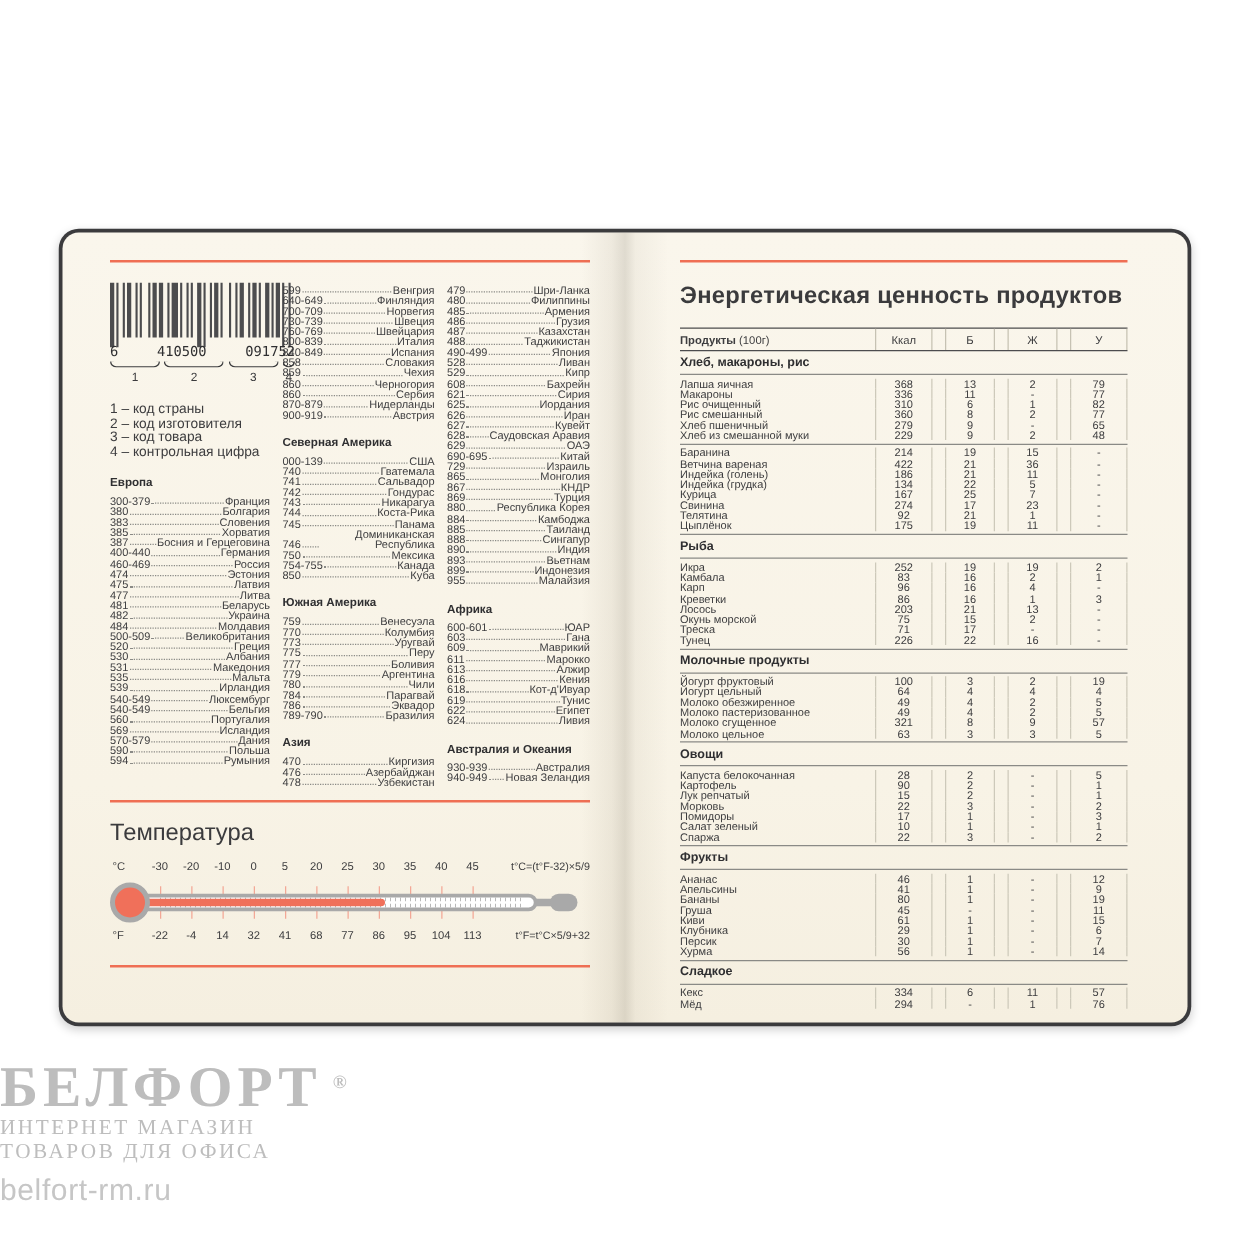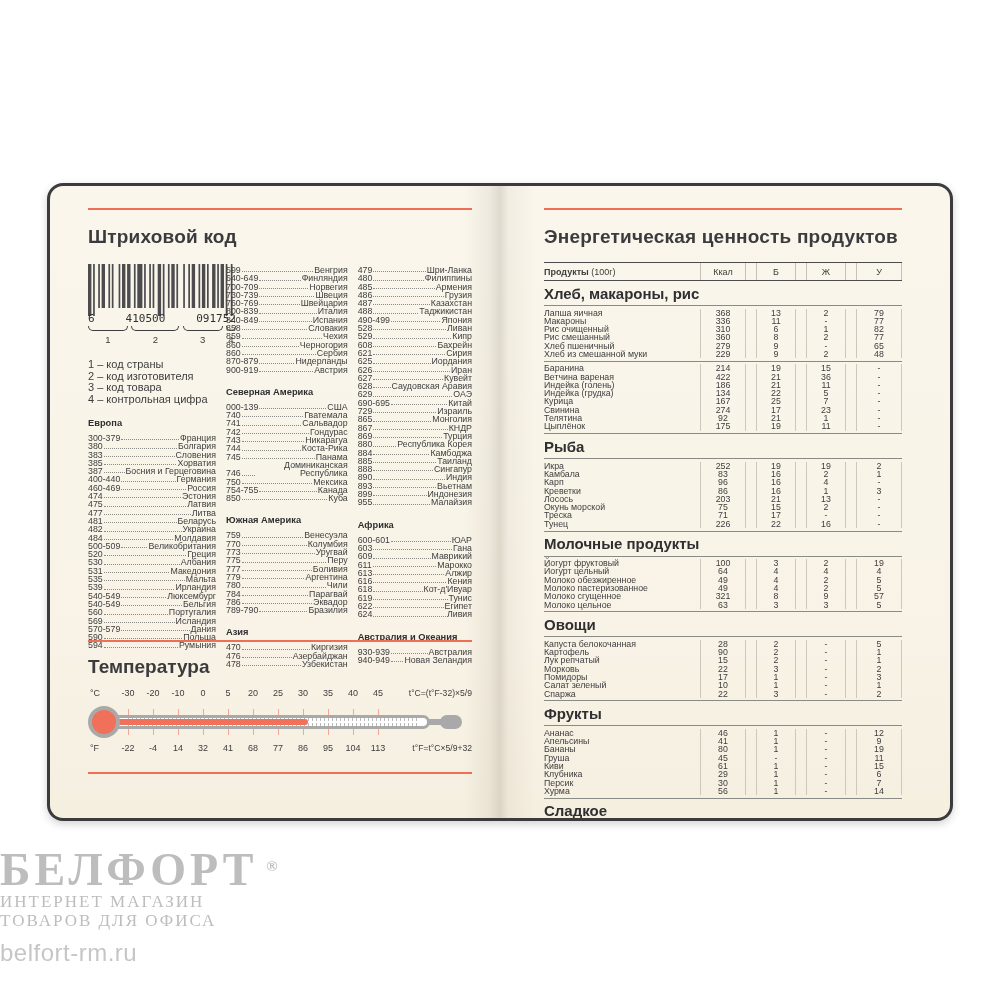--- a/index.html
+++ b/index.html
@@ -55,21 +55,21 @@
   .bc-legend{margin-top:14px;font-size:11px;line-height:11.5px;color:#3d3d3f;}
   
   .region-header{font-weight:bold;font-size:9.3px;margin:13px 0 6px 0;color:#2f2f31;}
   .col > .ci:first-child{margin-top:2px;}
   .ci{display:flex;align-items:flex-end;font-size:8.8px;line-height:8.3px;color:#3d3d3f;}
   .ci .code{white-space:nowrap;}
   .ci .dots{flex:1;min-width:5px;border-bottom:1px dotted #8a8a86;margin:0 1px 2px 1px;}
   .ci .country{white-space:normal;text-align:right;max-width:92px;}
   
   .temp-block{position:absolute;left:38px;right:28px;bottom:44px;}
-  .temp-title{font-size:19px;font-weight:bold;color:#3b3b3d;margin:14px 0 10px 0;}
+  .temp-title{font-size:19px;font-weight:normal;color:#3b3b3d;margin:14px 0 10px 0;}
   .temp-row{position:relative;height:13px;font-size:9px;color:#3d3d3f;}
   .temp-row .unit{position:absolute;left:2px;top:0;}
   .temp-row .tl{position:absolute;top:0;transform:translateX(-50%);}
   .temp-row .formula{position:absolute;right:0;top:0;font-size:8.6px;}
   .thermo{position:relative;height:34px;margin:4px 0 4px 0;}
   .thermo .tick{position:absolute;top:4px;width:1px;height:26px;background:#f3a896;}
   .thermo .tube{
     position:absolute;left:22px;top:10px;width:320px;height:14px;box-sizing:border-box;
     border:3px solid #a9a9a9;border-radius:8px;background:#ffffff;
   }
@@ -92,21 +92,21 @@
   .ntable{margin-top:14px;font-size:9px;color:#3d3d3f;}
   .nt-header{
     display:grid;grid-template-columns:1fr 46px 40px 40px 46px;column-gap:10px;
     border-top:1px solid #4c4c4e;border-bottom:1px solid #4c4c4e;
   }
   .nt-header .h-prod{padding:3.5px 0;}
   .nt-header .h-num{
     padding:3.5px 0;text-align:center;
     border-left:1px solid #c6c2b3;border-right:1px solid #c6c2b3;
   }
-  .sec-title{font-weight:bold;font-size:15px;padding:3.5px 0;border-bottom:1px solid #8a8a86;color:#2f2f31;}
+  .sec-title{font-weight:bold;font-size:10px;padding:3.5px 0;border-bottom:1px solid #8a8a86;color:#2f2f31;}
   .sec-rows{
     display:grid;grid-template-columns:1fr 46px 40px 40px 46px;column-gap:10px;row-gap:0;
     padding:2.5px 0;border-bottom:1px solid #8a8a86;
   }
   .sec-rows.last{border-bottom:none;}
   .cell{line-height:8.3px;font-size:8.8px;}
   .cell.num{text-align:center;border-left:1px solid #cdc9ba;border-right:1px solid #cdc9ba;}
   
   .watermark{position:absolute;left:0;top:848px;width:100%;user-select:none;}
   .wm-brand{
@@ -121,21 +121,20 @@
   .wm-site{font-size:24px;color:#c6c6c6;margin-top:9px;letter-spacing:0.5px;}
 </style>
 </head>
 <body>
 
 <div class="notebook">
   <div class="pages">
 
     <div class="page left">
       <div class="rule"></div>
-      <h1 class="page-title">Штриховой код</h1>
 
       <div class="columns">
         <div class="col col0">
           <div class="barcode-wrap">
             <svg id="bcsvg" width="148" height="52" viewBox="0 0 148 52">
                 <rect x="0.00" y="0" width="3.40" height="52" fill="#4c4c4e"></rect>
                 <rect x="5.10" y="0" width="1.70" height="52" fill="#4c4c4e"></rect>
                 <rect x="10.20" y="0" width="1.70" height="44" fill="#4c4c4e"></rect>
                 <rect x="13.60" y="0" width="3.40" height="44" fill="#4c4c4e"></rect>
                 <rect x="20.40" y="0" width="1.70" height="44" fill="#4c4c4e"></rect>

